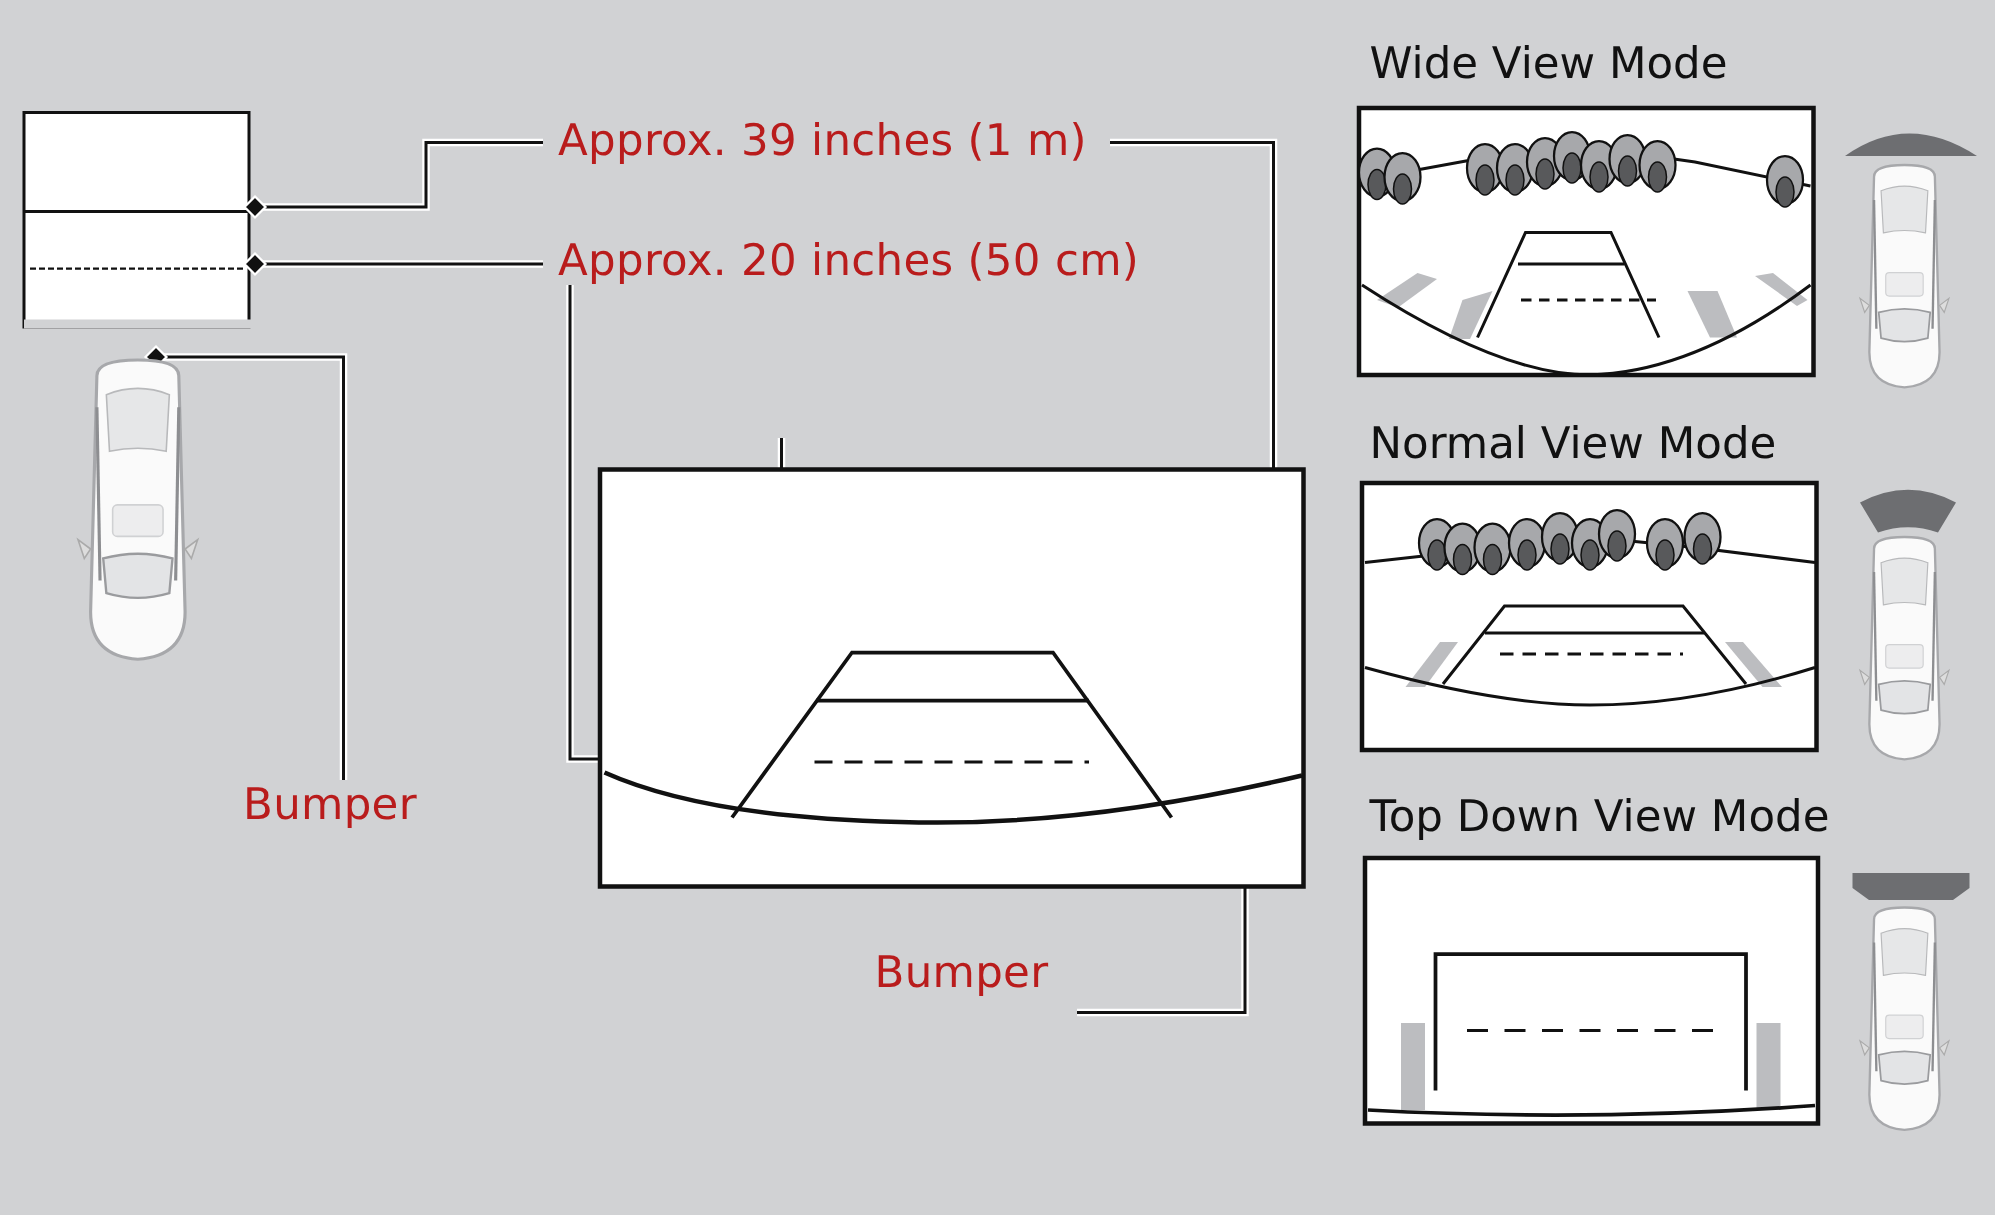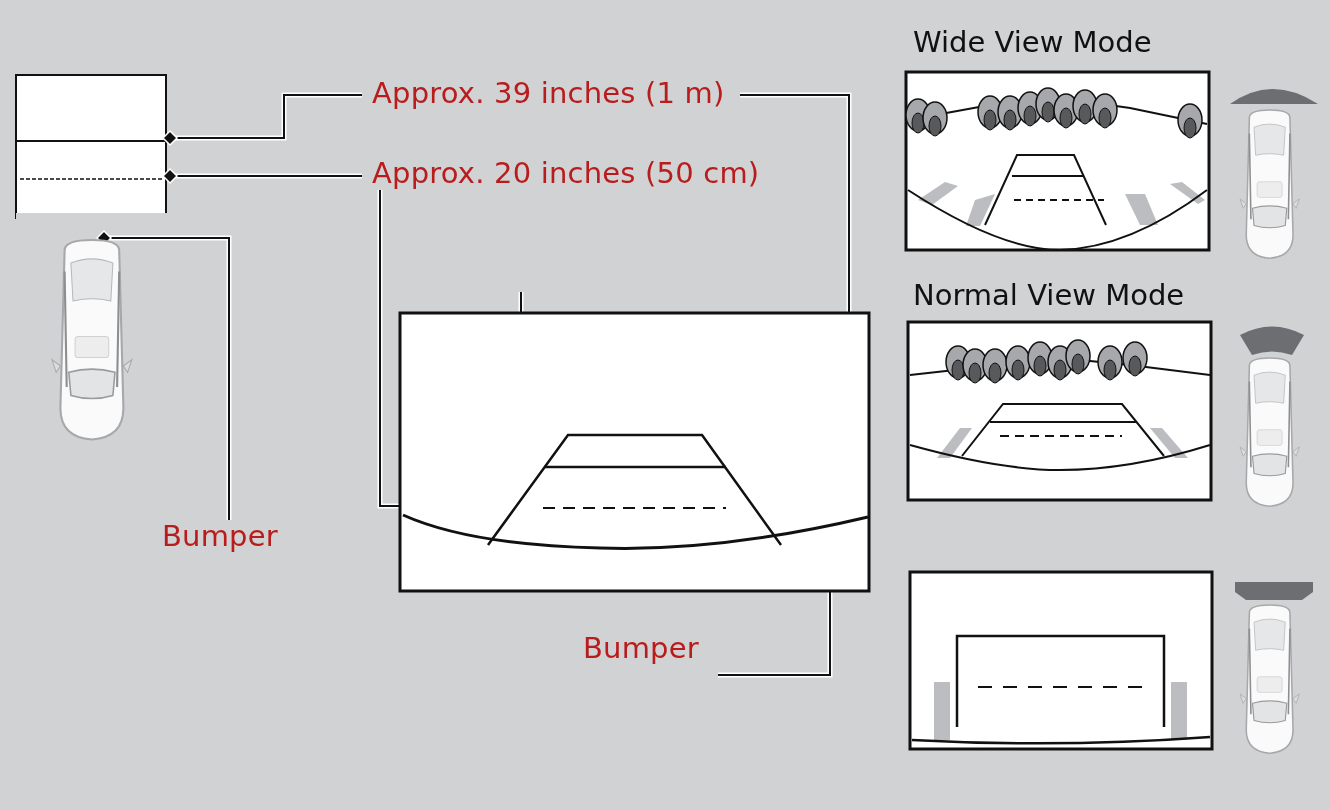--- a/index.html
+++ b/index.html
@@ -151,13 +151,14 @@
     </g>
   </svg>
 
   <div class="lbl" style="left:372px;top:79px">Approx. 39 inches (1 m)</div>
   <div class="lbl" style="left:372px;top:159px">Approx. 20 inches (50 cm)</div>
   <div class="lbl" style="left:162px;top:522px">Bumper</div>
   <div class="lbl" style="left:583px;top:634px">Bumper</div>
 
   <div class="mode-title" style="left:913px;top:28px">Wide View Mode</div>
   <div class="mode-title" style="left:913px;top:281px">Normal View Mode</div>
+  <div class="mode-title" style="left:913px;top:530px">Top Down View Mode</div>
 </div>
 
 </body></html>

